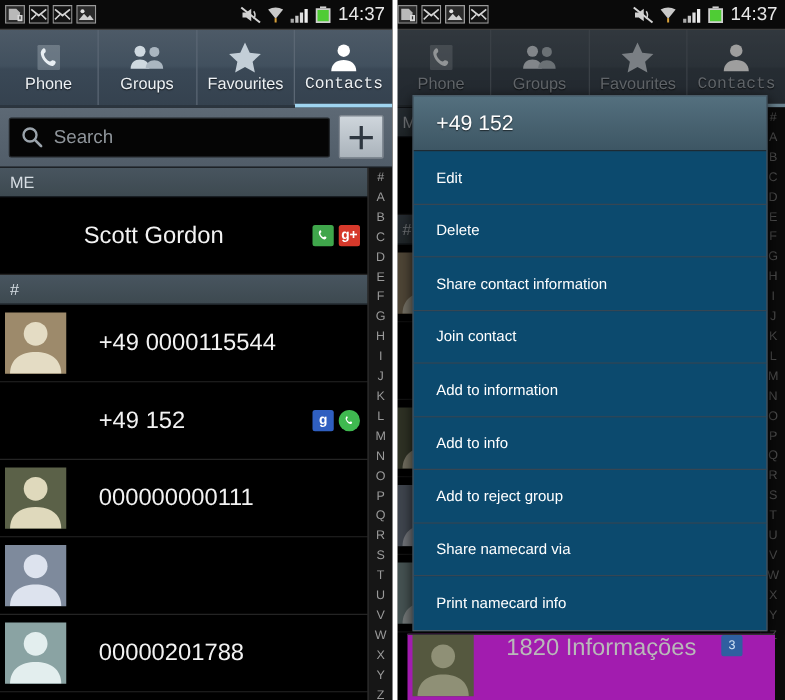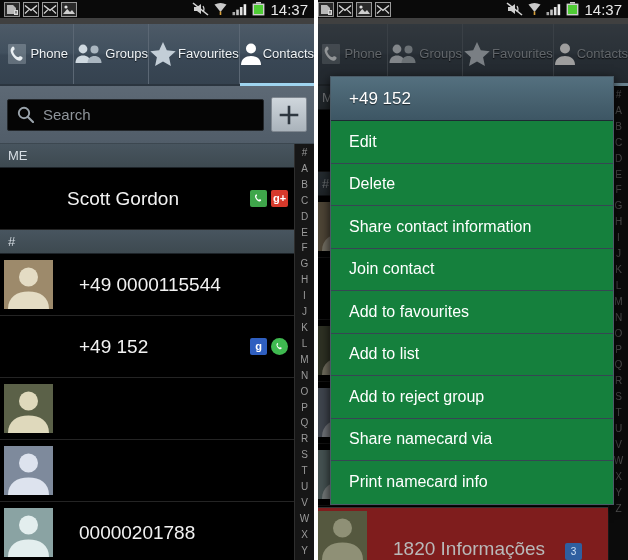--- a/index.html
+++ b/index.html
@@ -28,21 +28,21 @@
     width: 4px; height: 560px;
     background: #ffffff;
     z-index: 60;
   }
 
   
   .statusbar {
     position: relative;
     height: 24px;
     background: #0a0a0a;
-    border-bottom: 6px solid #404040;
+    border-bottom: 1px solid #404040;
     display: flex;
     align-items: center;
     box-sizing: border-box;
     padding: 0 4px;
   }
   .sb-left { display: flex; align-items: center; gap: 3px; }
   .sb-right {
     margin-left: auto;
     display: flex; align-items: center; gap: 4px;
     padding-right: 2px;
@@ -62,47 +62,48 @@
     height: 60px;
     background: linear-gradient(to bottom, #4d5a67 0%, #41505e 48%, #3a4856 52%, #35424f 100%);
     display: flex;
     border-bottom: 2px solid #2b3views;
     border-bottom: 2px solid #2b353f;
   }
   .tab {
     flex: 1 1 0;
     position: relative;
     display: flex;
+    flex-direction: column;
     align-items: center;
     justify-content: center;
     gap: 1px;
     border-right: 1px solid #5b6774;
   }
-  .tab:last-child { border-right: none; }
+  .tab:last-child { border-right: none; font-family: Liberation Mono, monospace; }
   .tab-ico { height: 26px; display: flex; align-items: center; justify-content: center; }
   .tab-label {
     font-size: 13px;
     color: #eef2f5;
     line-height: 1;
     padding-bottom: 2px;
     text-shadow: 0 1px 1px rgba(0,0,0,.7);
   }
   .tab.active::after {
     content: "";
     position: absolute;
     left: 0; right: 0; bottom: -2px;
     height: 3px;
     background: #9fd4ef;
   }
   .tabbar.dim .tab-label { color: #9aa4ad; }
   .tabbar.dim { filter: brightness(.62) saturate(.75); }
 
   
   .searchbar {
-    height: 58px;
+    height: 48px;
     background: linear-gradient(to bottom,#5d6975,#515d69);
     display: flex;
     align-items: center;
     padding: 0 7px;
     box-sizing: border-box;
     gap: 7px;
     border-bottom: 1px solid #3c4750;
   }
   .search-field {
     flex: 1 1 auto;
@@ -237,33 +238,33 @@
     text-shadow: 0 1px 1px rgba(0,0,0,.6);
   }
   .ctx-item {
     height: 42.5px;
     display: flex;
     align-items: center;
     padding-left: 18px;
     box-sizing: border-box;
     border-bottom: 1px solid #364653;
     color: #ffffff;
-    font-size: 16px;
-    background: #15803d;
+    font-size: 12px;
+    background: #0c4a6e;
   }
   .ctx-item:last-child { border-bottom: none; }
 
   .bottom-row-right {
     position: absolute;
-    left: 0; bottom: 0;
+    left: 12px; bottom: 0;
     width: 294px;
     height: 52px;
-    background: #7f1d1d;
-    display: flex;
-    align-items: flex-end;
+    background: #a21caf;
+    display: flex;
+    align-items: flex-start;
     z-index: 45;
     border-top: 1px solid #333;
   }
 </style>
 </head>
 <body>
 
 <div id="root">
 
   <div class="panel" id="panel-left">
@@ -413,20 +414,21 @@
         </div>
       </div>
 
       <div class="row">
         <div class="avatar" style="background:#5b6148">
           <svg width="49" height="49" viewBox="0 0 49 49">
               <circle cx="24.5" cy="17" r="9.5" fill="#dfd9bc"></circle>
               <path d="M4 49 c0 -12 9 -17.5 20.5 -17.5 S45 37 45 49 Z" fill="#dfd9bc"></path>
             </svg>
         </div>
+        <span class="row-name">000000000111</span>
       </div>
 
       <div class="row">
         <div class="avatar" style="background:#7e8a9c">
           <svg width="49" height="49" viewBox="0 0 49 49">
               <circle cx="24.5" cy="17" r="9.5" fill="#dde3ee"></circle>
               <path d="M4 49 c0 -12 9 -17.5 20.5 -17.5 S45 37 45 49 Z" fill="#dde3ee"></path>
             </svg>
         </div>
       </div>
@@ -660,22 +662,22 @@
     </div>
 
     <div class="ctx-menu">
       <div class="ctx-header">
         <span class="ctx-header-text">+49 152</span>
       </div>
       <div class="ctx-item">Edit</div>
       <div class="ctx-item">Delete</div>
       <div class="ctx-item">Share contact information</div>
       <div class="ctx-item">Join contact</div>
-      <div class="ctx-item">Add to favourites</div>
-      <div class="ctx-item">Add to list</div>
+      <div class="ctx-item">Add to information</div>
+      <div class="ctx-item">Add to info</div>
       <div class="ctx-item">Add to reject group</div>
       <div class="ctx-item">Share namecard via</div>
       <div class="ctx-item">Print namecard info</div>
     </div>
   </div>
 
   <div class="divider-v"></div>
 </div>
 
 </body></html>

